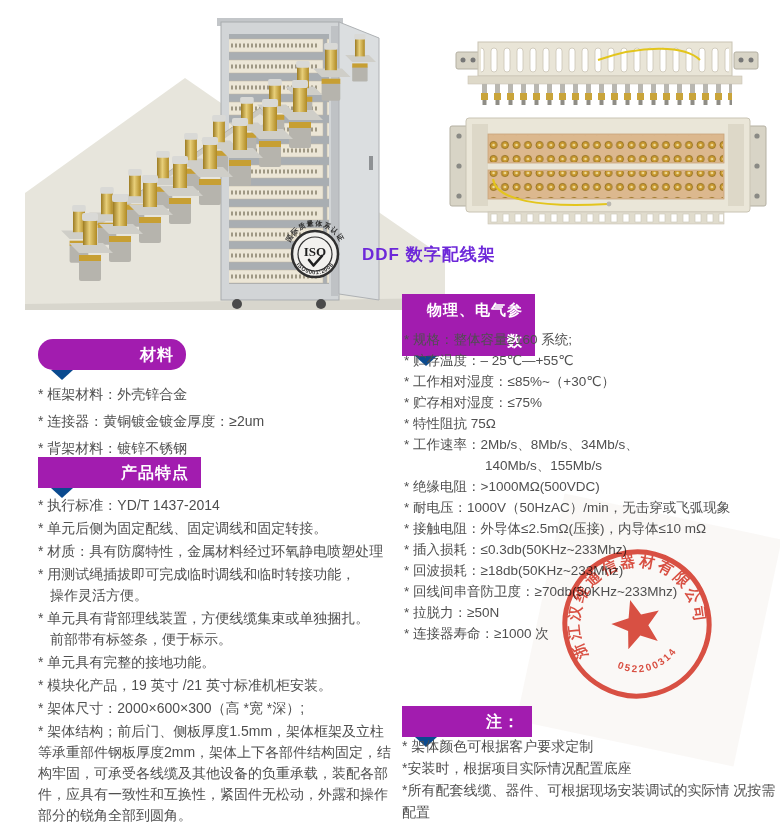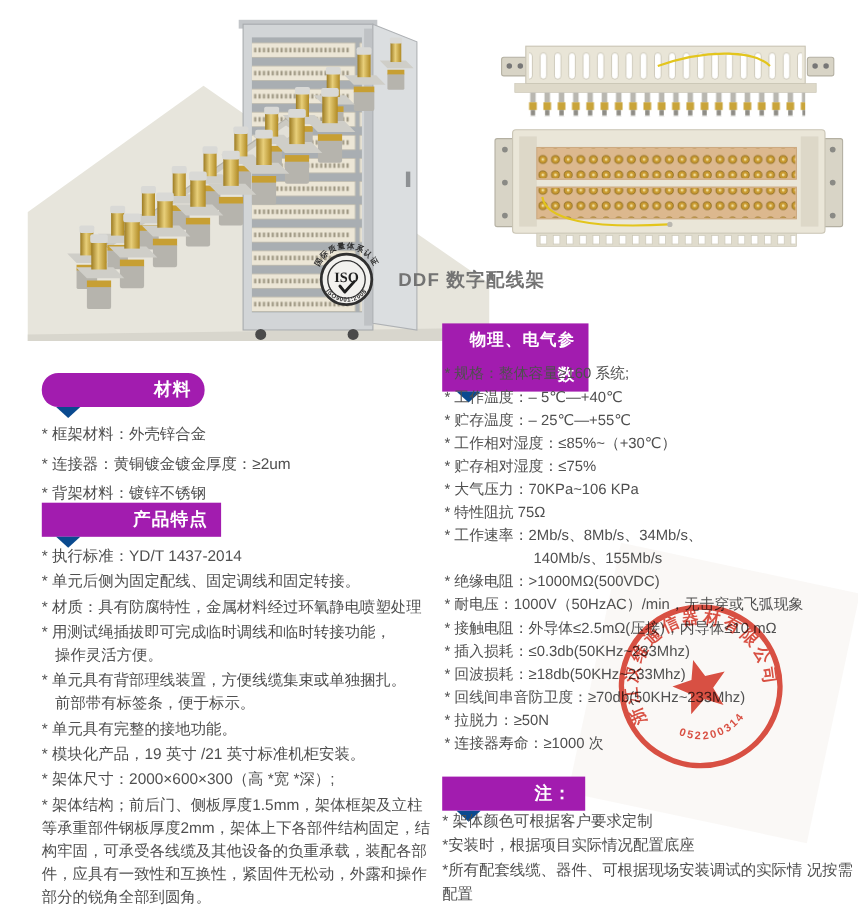--- a/index.html
+++ b/index.html
@@ -30,21 +30,21 @@
 
   .list .item{white-space:pre-line;}
   #materials-list{left:38px;top:381px;width:350px;font-size:14px;line-height:27px;}
   #features-list{left:38px;top:495px;width:358px;font-size:14px;line-height:21px;}
   #features-list .item{margin-bottom:2px;padding-left:12px;text-indent:-12px;}
   #features-list .item.flush{padding-left:0;text-indent:0;}
   #params-list{left:404px;top:329px;width:372px;font-size:13.5px;line-height:21px;}
   #notes-list{left:402px;top:735px;width:378px;font-size:14px;line-height:22px;}
 
   #product-title{
-    left:362px;top:243px;font-size:17px;color:#737373;
+    left:362px;top:243px;font-size:17px;color:#6d28d9;
     letter-spacing:1px;font-weight:bold;
   }
 
   #sticker-square{
     left:538px;top:514px;width:222px;height:232px;
     background:#f5f3ef;opacity:.55;transform:rotate(12deg);
   }
   #company-stamp{
     left:546px;top:533px;width:182px;height:182px;
     transform:rotate(-16deg);
@@ -226,25 +226,23 @@
     <div class="item">* 架体尺寸：2000×600×300（高 *宽 *深）;</div>
     <div class="item flush">* 架体结构；前后门、侧板厚度1.5mm，架体框架及立柱等承重部件钢板厚度2mm，架体上下各部件结构固定，结构牢固，可承受各线缆及其他设备的负重承载，装配各部件，应具有一致性和互换性，紧固件无松动，外露和操作部分的锐角全部到圆角。</div>
   </div>
 
 <div class="banner" style="left:402px;top:294px;width:133px;font-size:15px;">
   <span>物理、电气参数</span>
 </div>
 <div class="abs list" id="params-list">
 
 <div class="item">* 规格：整体容量≥160 系统;</div>
-    <div class="item">* 工作温度：– 5℃—+40℃</div>
     <div class="item">* 贮存温度：– 25℃—+55℃</div>
     <div class="item">* 工作相对湿度：≤85%~（+30℃）</div>
     <div class="item">* 贮存相对湿度：≤75%</div>
-    <div class="item">* 大气压力：70KPa~106 KPa</div>
     <div class="item">* 特性阻抗 75Ω</div>
     <div class="item">* 工作速率：2Mb/s、8Mb/s、34Mb/s、
 　　　　　　140Mb/s、155Mb/s</div>
     <div class="item">* 绝缘电阻：&gt;1000MΩ(500VDC)</div>
     <div class="item">* 耐电压：1000V（50HzAC）/min，无击穿或飞弧现象</div>
     <div class="item">* 接触电阻：外导体≤2.5mΩ(压接)，内导体≤10 mΩ</div>
     <div class="item">* 插入损耗：≤0.3db(50KHz~233Mhz)</div>
     <div class="item">* 回波损耗：≥18db(50KHz~233Mhz)</div>
     <div class="item">* 回线间串音防卫度：≥70db(50KHz~233Mhz)</div>
     <div class="item">* 拉脱力：≥50N</div>

